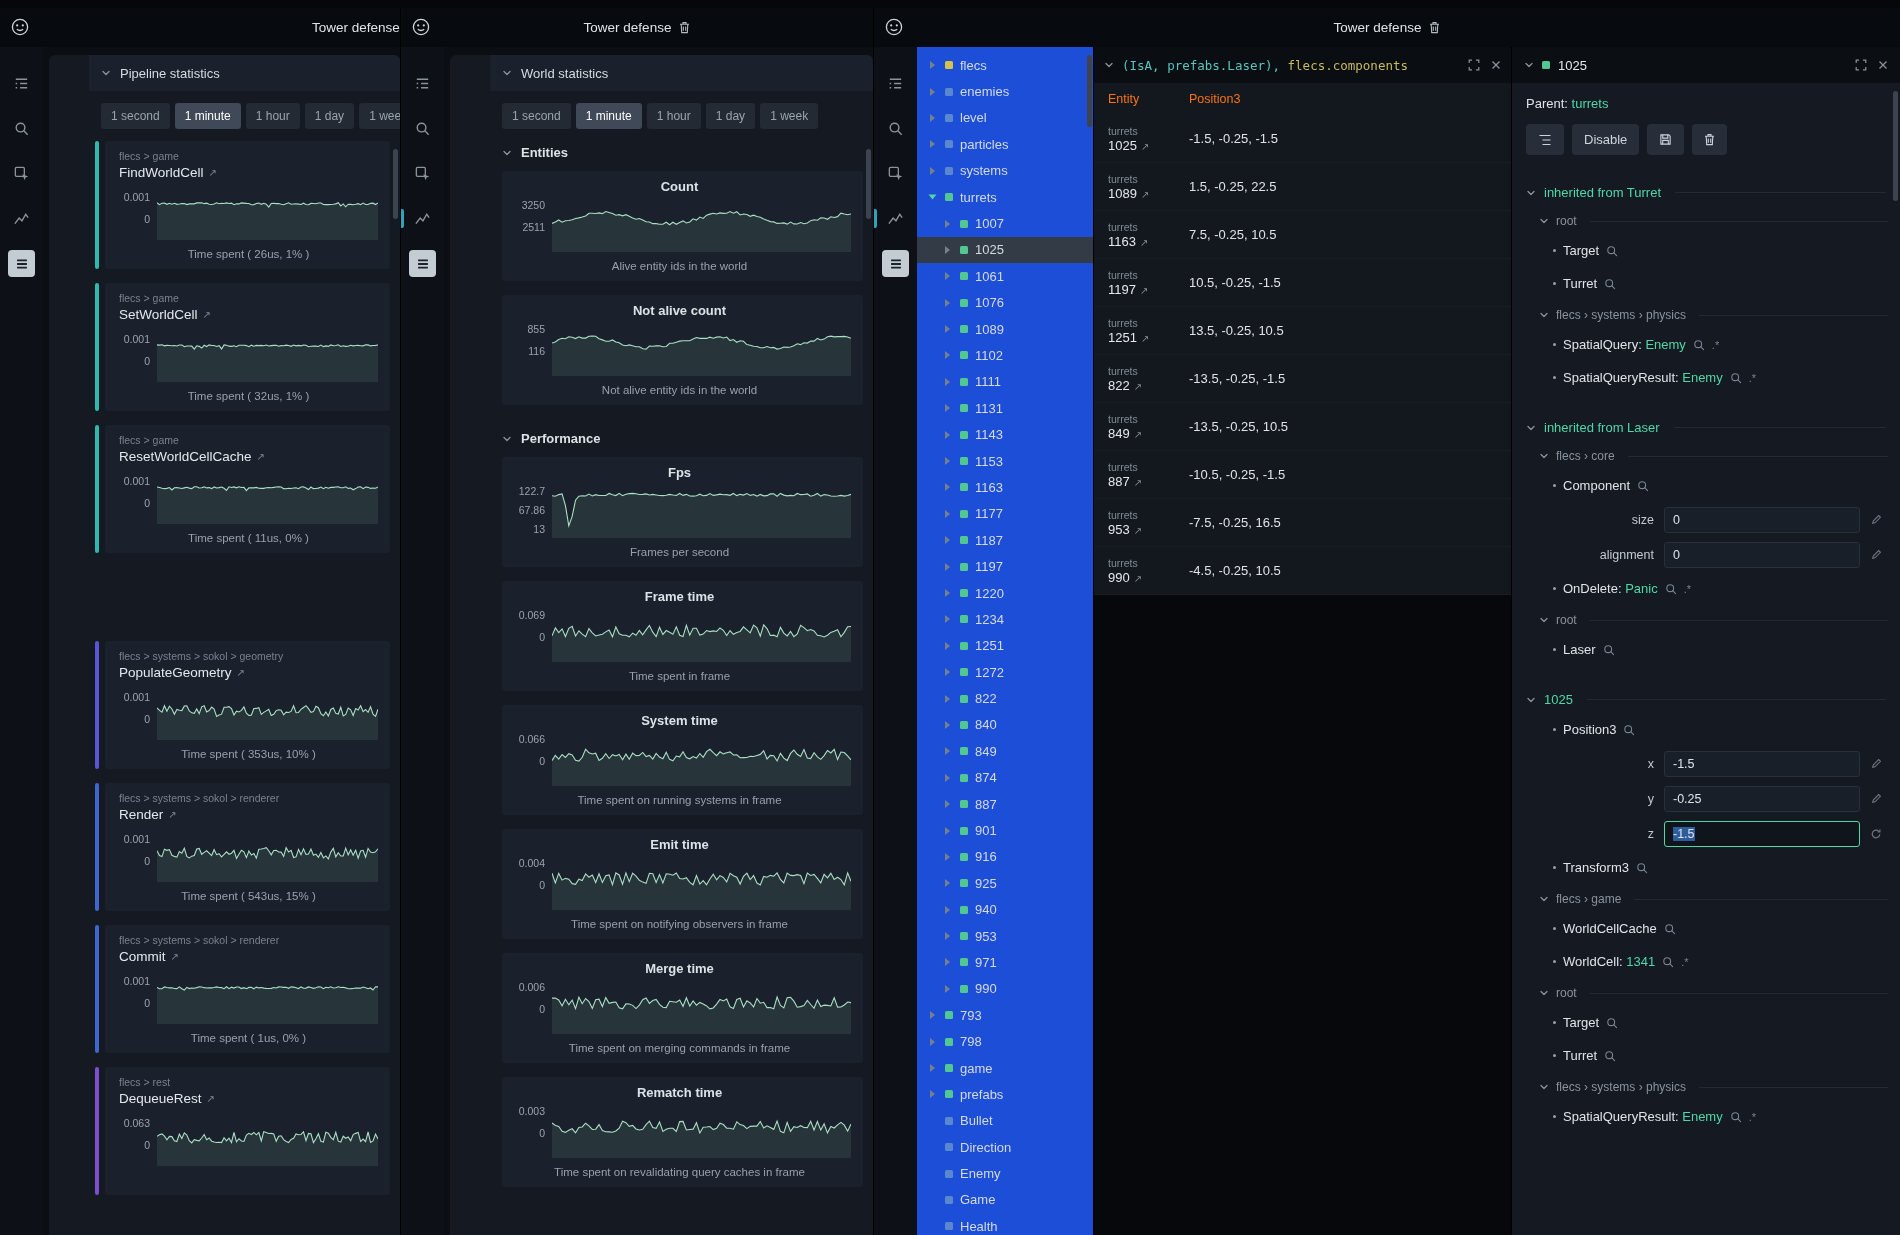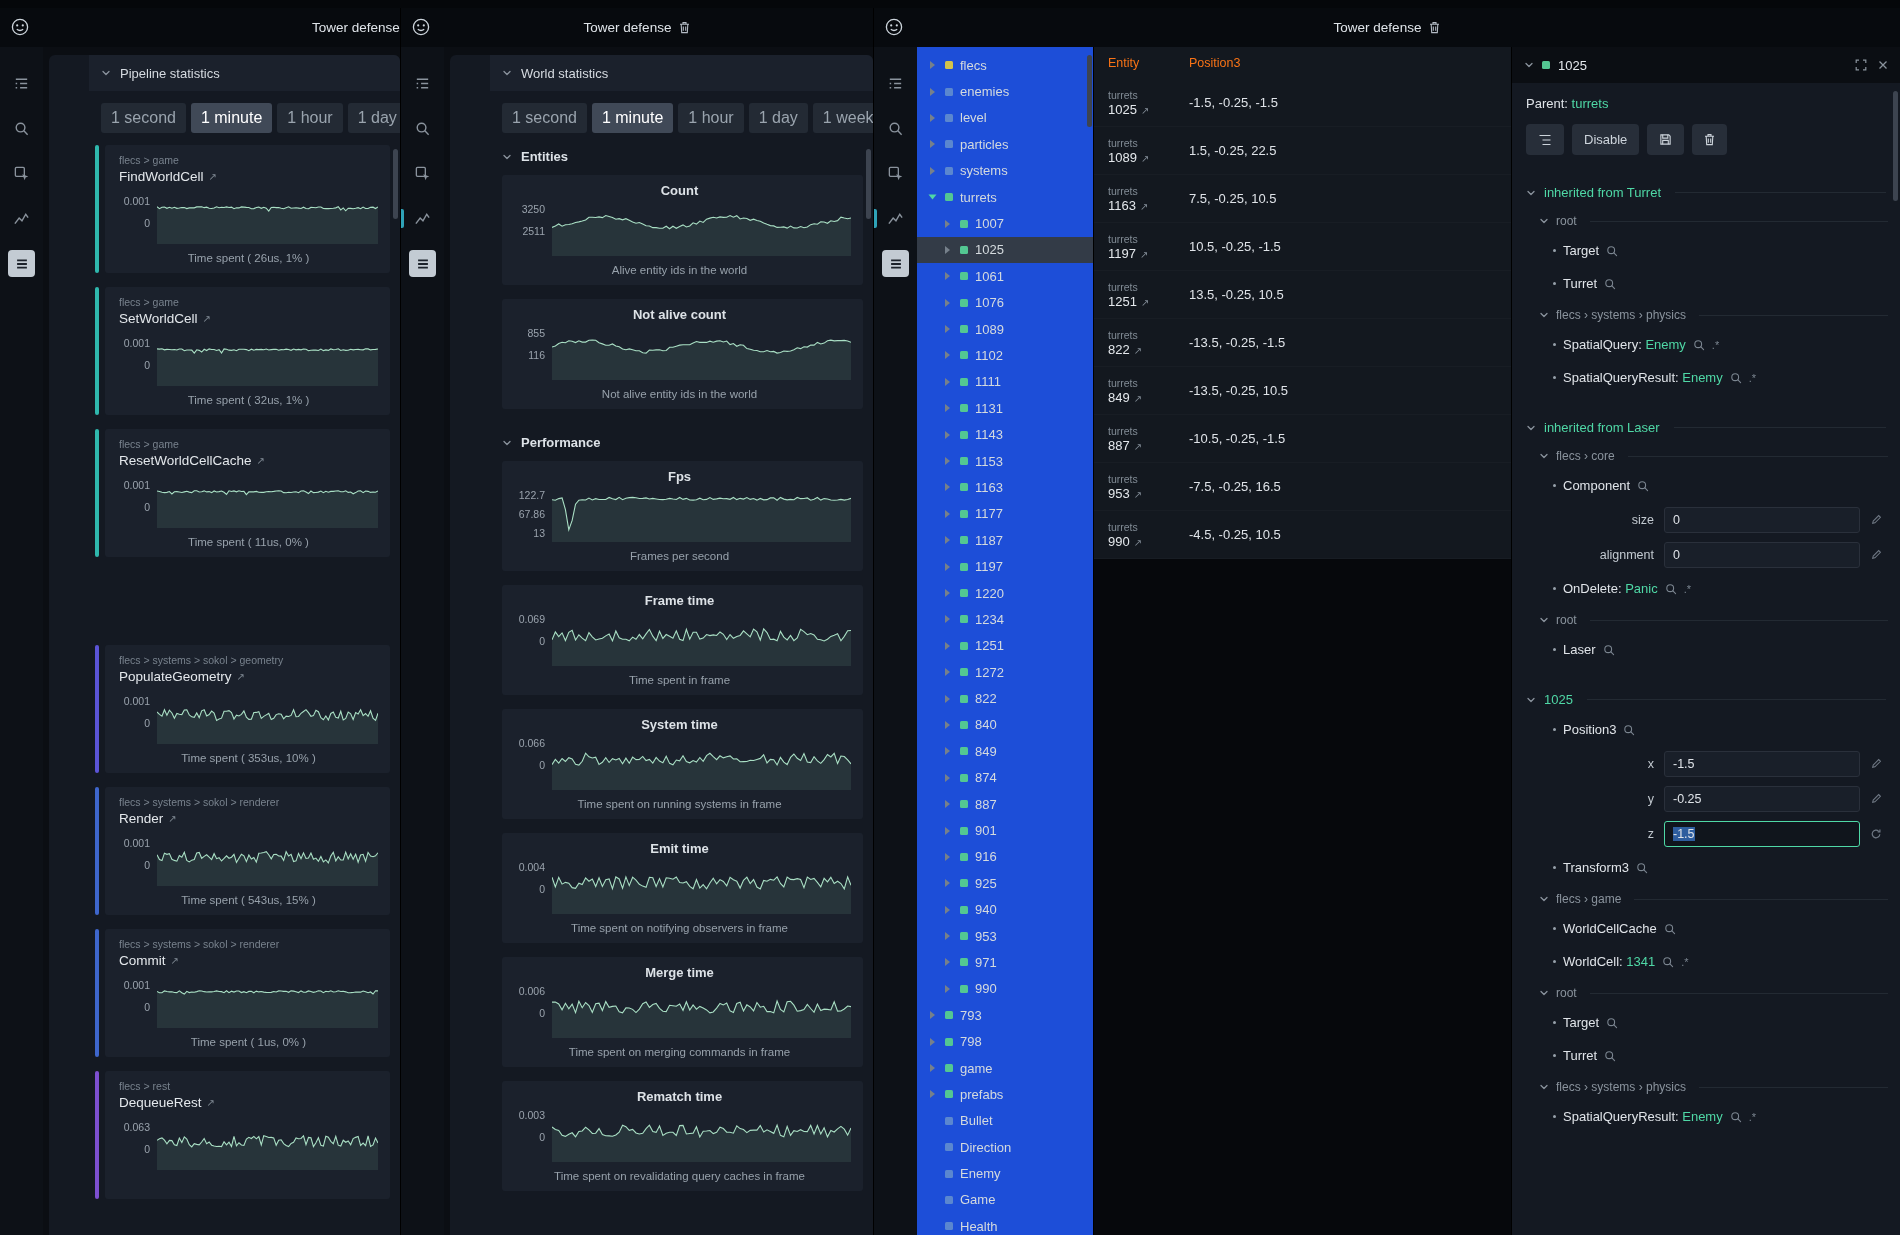--- a/index.html
+++ b/index.html
@@ -22,21 +22,21 @@
   .icon-slot { position:relative; width:43px; height:45px; display:flex; align-items:center; justify-content:center; color:#8a939d; cursor:pointer; }
   .icon-slot .glyph { display:flex; align-items:center; justify-content:center; }
   .icon-slot.active-light .glyph { background:#c3cbd3; border-radius:4px; width:27px; height:27px; color:#1c222b; }
   .icon-slot .indicator { position:absolute; left:0; top:13px; width:3px; height:19px; background:#2fa3b8; border-radius:0 2px 2px 0; }
 
   .panel { position:relative; flex:1; margin:8px 0 0 6px; background:#141922; border-radius:6px 6px 0 0; overflow:hidden;padding-left:40px; }
   .panel-header { height:36px; background:#1b212c; display:flex; align-items:center; gap:9px; padding:0 12px; color:#d6dbe1; font-size:13px; }
   .chev { color:#8a939d; display:flex; }
 
   .range-row { display:flex; gap:5px; padding:12px 10px 4px 12px; }
-  .range-btn { background:#232a34; border:none; color:#9aa4ae; font-family:inherit; font-size:16px; padding:6px 10px; border-radius:3px; cursor:pointer; white-space:nowrap; }
+  .range-btn { background:#232a34; border:none; color:#9aa4ae; font-family:inherit; font-size:12px; padding:6px 10px; border-radius:3px; cursor:pointer; white-space:nowrap; }
   .range-btn.active { background:#404957; color:#fff; }
 
   .pcard { position:relative; margin:0 10px 14px 16px; background:#1b212c; border-radius:3px; padding:9px 12px 8px 14px; }
   .pcard:first-child { margin-top:8px; }
   .pcard .accent { position:absolute; left:-10px; top:0; bottom:0; width:4px; border-radius:2px; }
   .pcard-path { font-size:10.5px; color:#78828d; }
   .pcard-name { font-size:13.5px; color:#e4e8ec; margin-top:3px; display:flex; align-items:center; gap:5px; }
   .ext { color:#828c96; font-size:10px; }
   .pgap { height:74px; }
 
@@ -938,20 +938,40 @@
             <div class="tree-row">
               <span class="tri-wrap"></span>
               <span class="sq blue"></span>
               <span class="tree-label">Health</span>
             </div>
           </div>
         <span class="vthumb" style="top:8px;height:72px;right:1px;"></span>
       </div>
 
       <section class="query">
+        <div class="query-header">
+          <span class="chev">
+              <svg width="10" height="10" viewBox="0 0 10 10">
+                <polyline points="2,3.5 5,6.5 8,3.5" fill="none" stroke="currentColor" stroke-width="1.3" stroke-linecap="round" stroke-linejoin="round"></polyline>
+              </svg>
+            </span>
+          <div class="query-text"><span style="color: rgb(88, 198, 191);">(IsA, prefabs.Laser),</span><span style="color: rgb(201, 186, 95);"> flecs.components</span></div>
+          <div class="qh-right">
+            <span>
+                <svg width="12" height="12" viewBox="0 0 12 12" fill="none" stroke="currentColor" stroke-width="1.2">
+                  <path d="M1.2 4V1.2H4M8 1.2h2.8V4M10.8 8v2.8H8M4 10.8H1.2V8"></path>
+                </svg>
+              </span>
+            <span>
+                <svg width="10" height="10" viewBox="0 0 10 10" stroke="currentColor" stroke-width="1.3" fill="none">
+                  <path d="M1.5 1.5l7 7M8.5 1.5l-7 7"></path>
+                </svg>
+              </span>
+          </div>
+        </div>
         <div class="query-cols">
           <div class="qc-entity">Entity</div>
           <div>Position3</div>
         </div>
         <div>
             <div class="query-row">
               <div class="qr-entity">
                 <div class="qr-group">turrets</div>
                 <div class="qr-id">
                   <span class="qr-link">1025</span>

